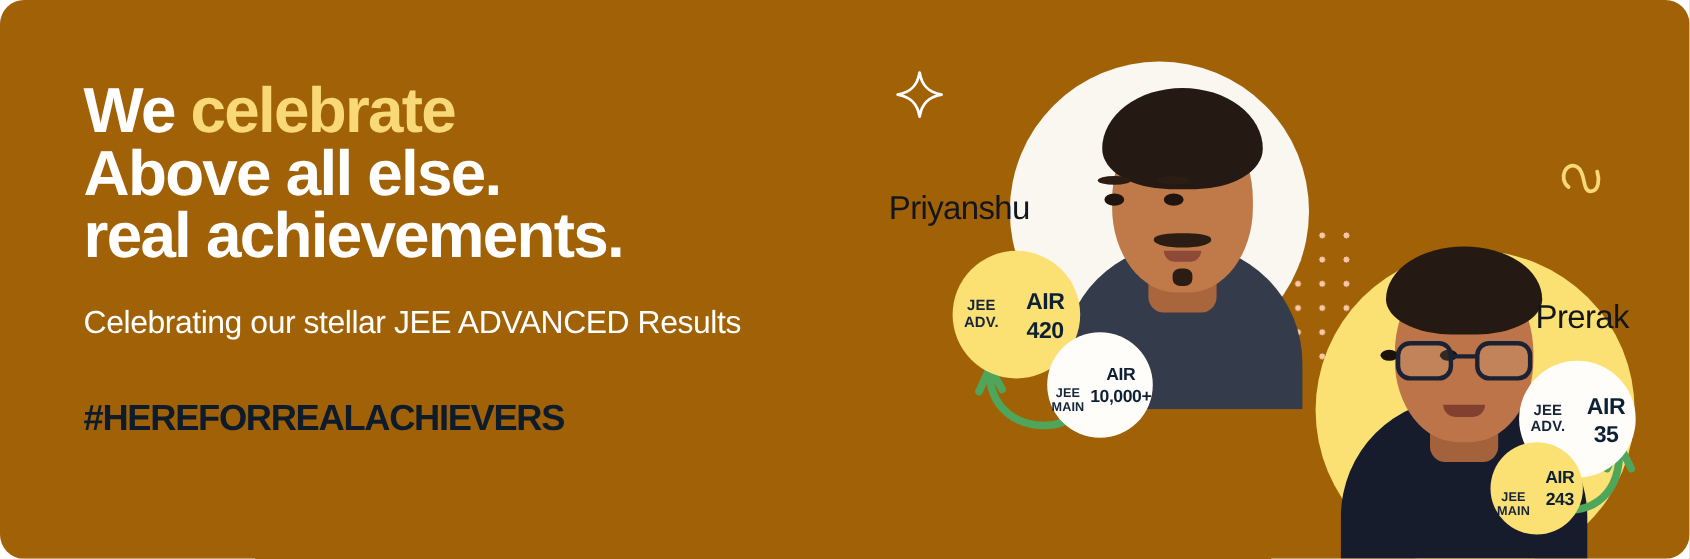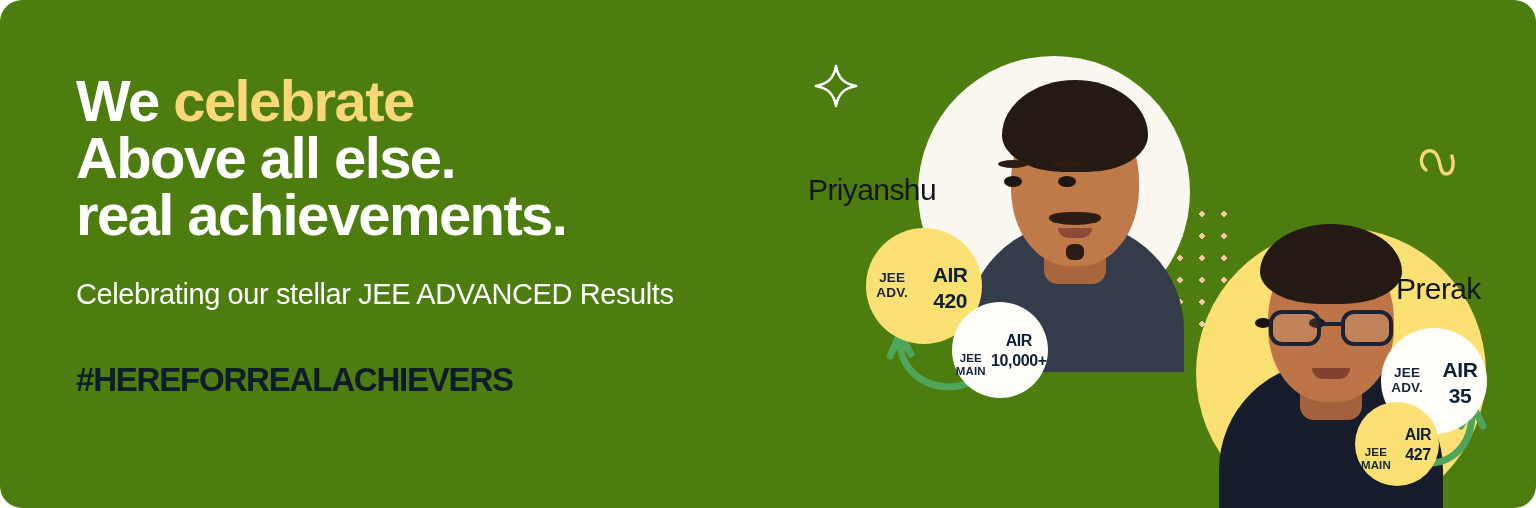--- a/index.html
+++ b/index.html
@@ -11,21 +11,21 @@
     width: 1536px;
     height: 508px;
     overflow: hidden;
     font-family: "Liberation Sans", sans-serif;
   }
 
   .banner {
     position: relative;
     width: 1536px;
     height: 508px;
-    background: #4d7c0f;
+    background: #a16207;
     border-radius: 22px;
     overflow: hidden;
     box-sizing: border-box;
   }
 
   
   .copy {
     position: absolute;
     left: 76px;
     top: 72px;
@@ -319,19 +319,19 @@
     <span class="val">AIR 10,000+</span>
   </div>
 
   <div class="badge b-adv2">
     <span class="lbl">JEE ADV.</span>
     <span class="val">AIR 35</span>
   </div>
 
   <div class="badge b-main2 sm">
     <span class="lbl">JEE MAIN</span>
-    <span class="val">AIR 427</span>
+    <span class="val">AIR 243</span>
   </div>
 
   <span class="name n1">Priyanshu</span>
   <span class="name n2">Prerak</span>
 
 </div>
 
 </body></html>

